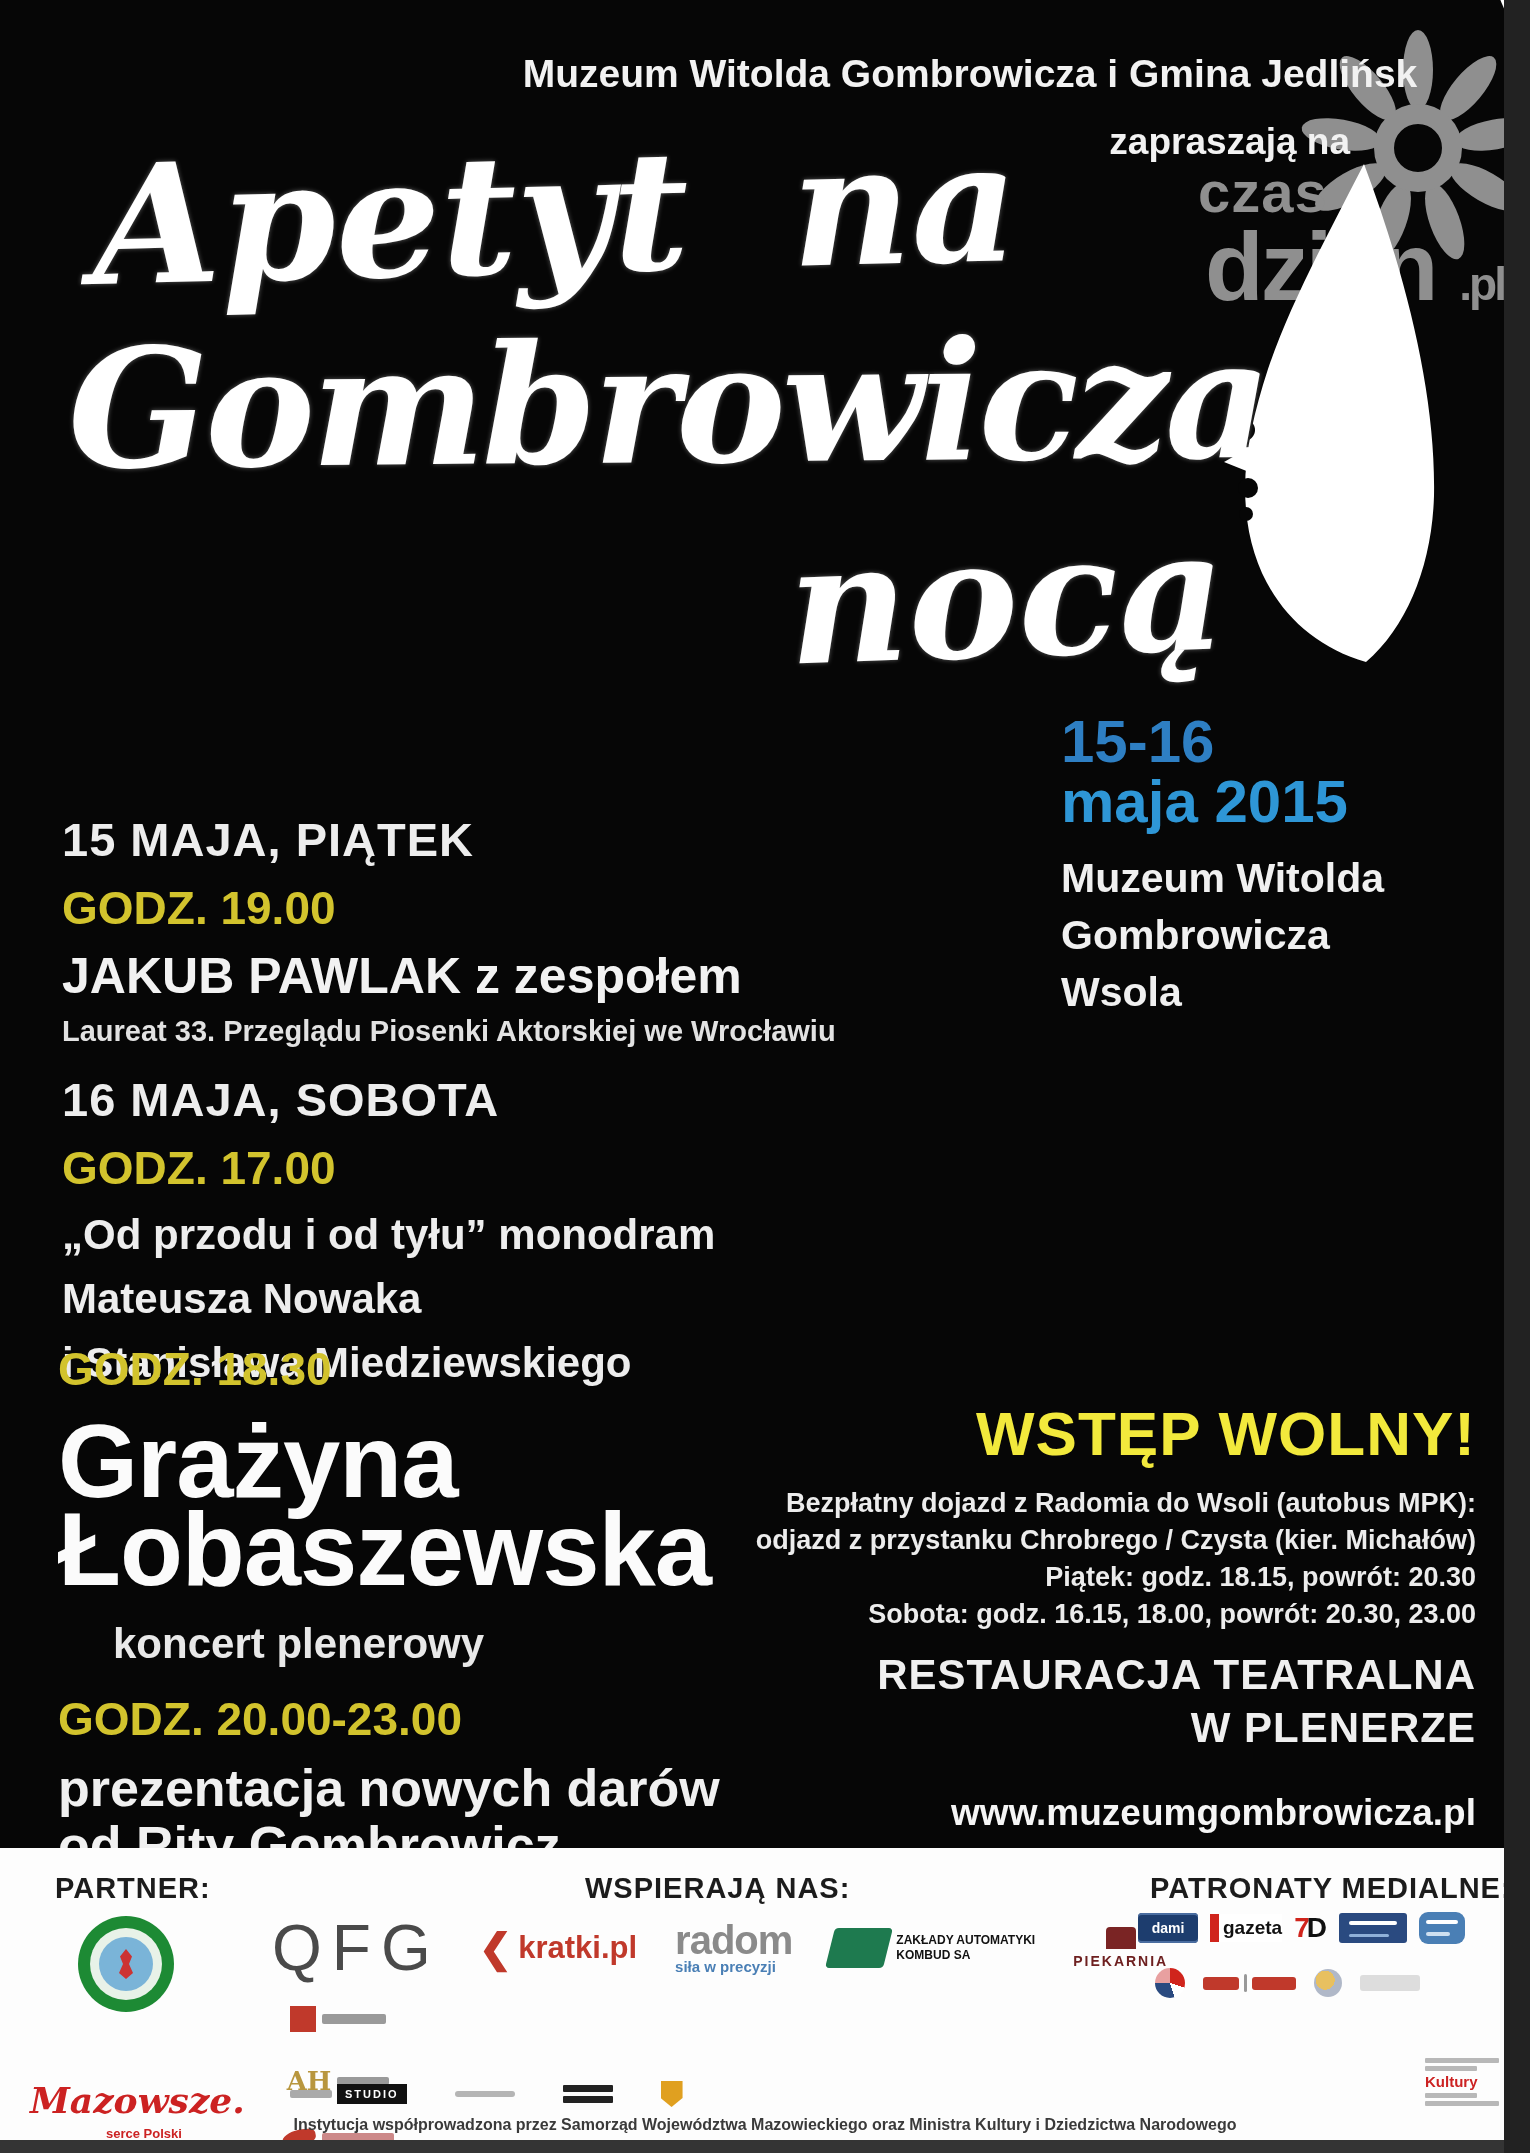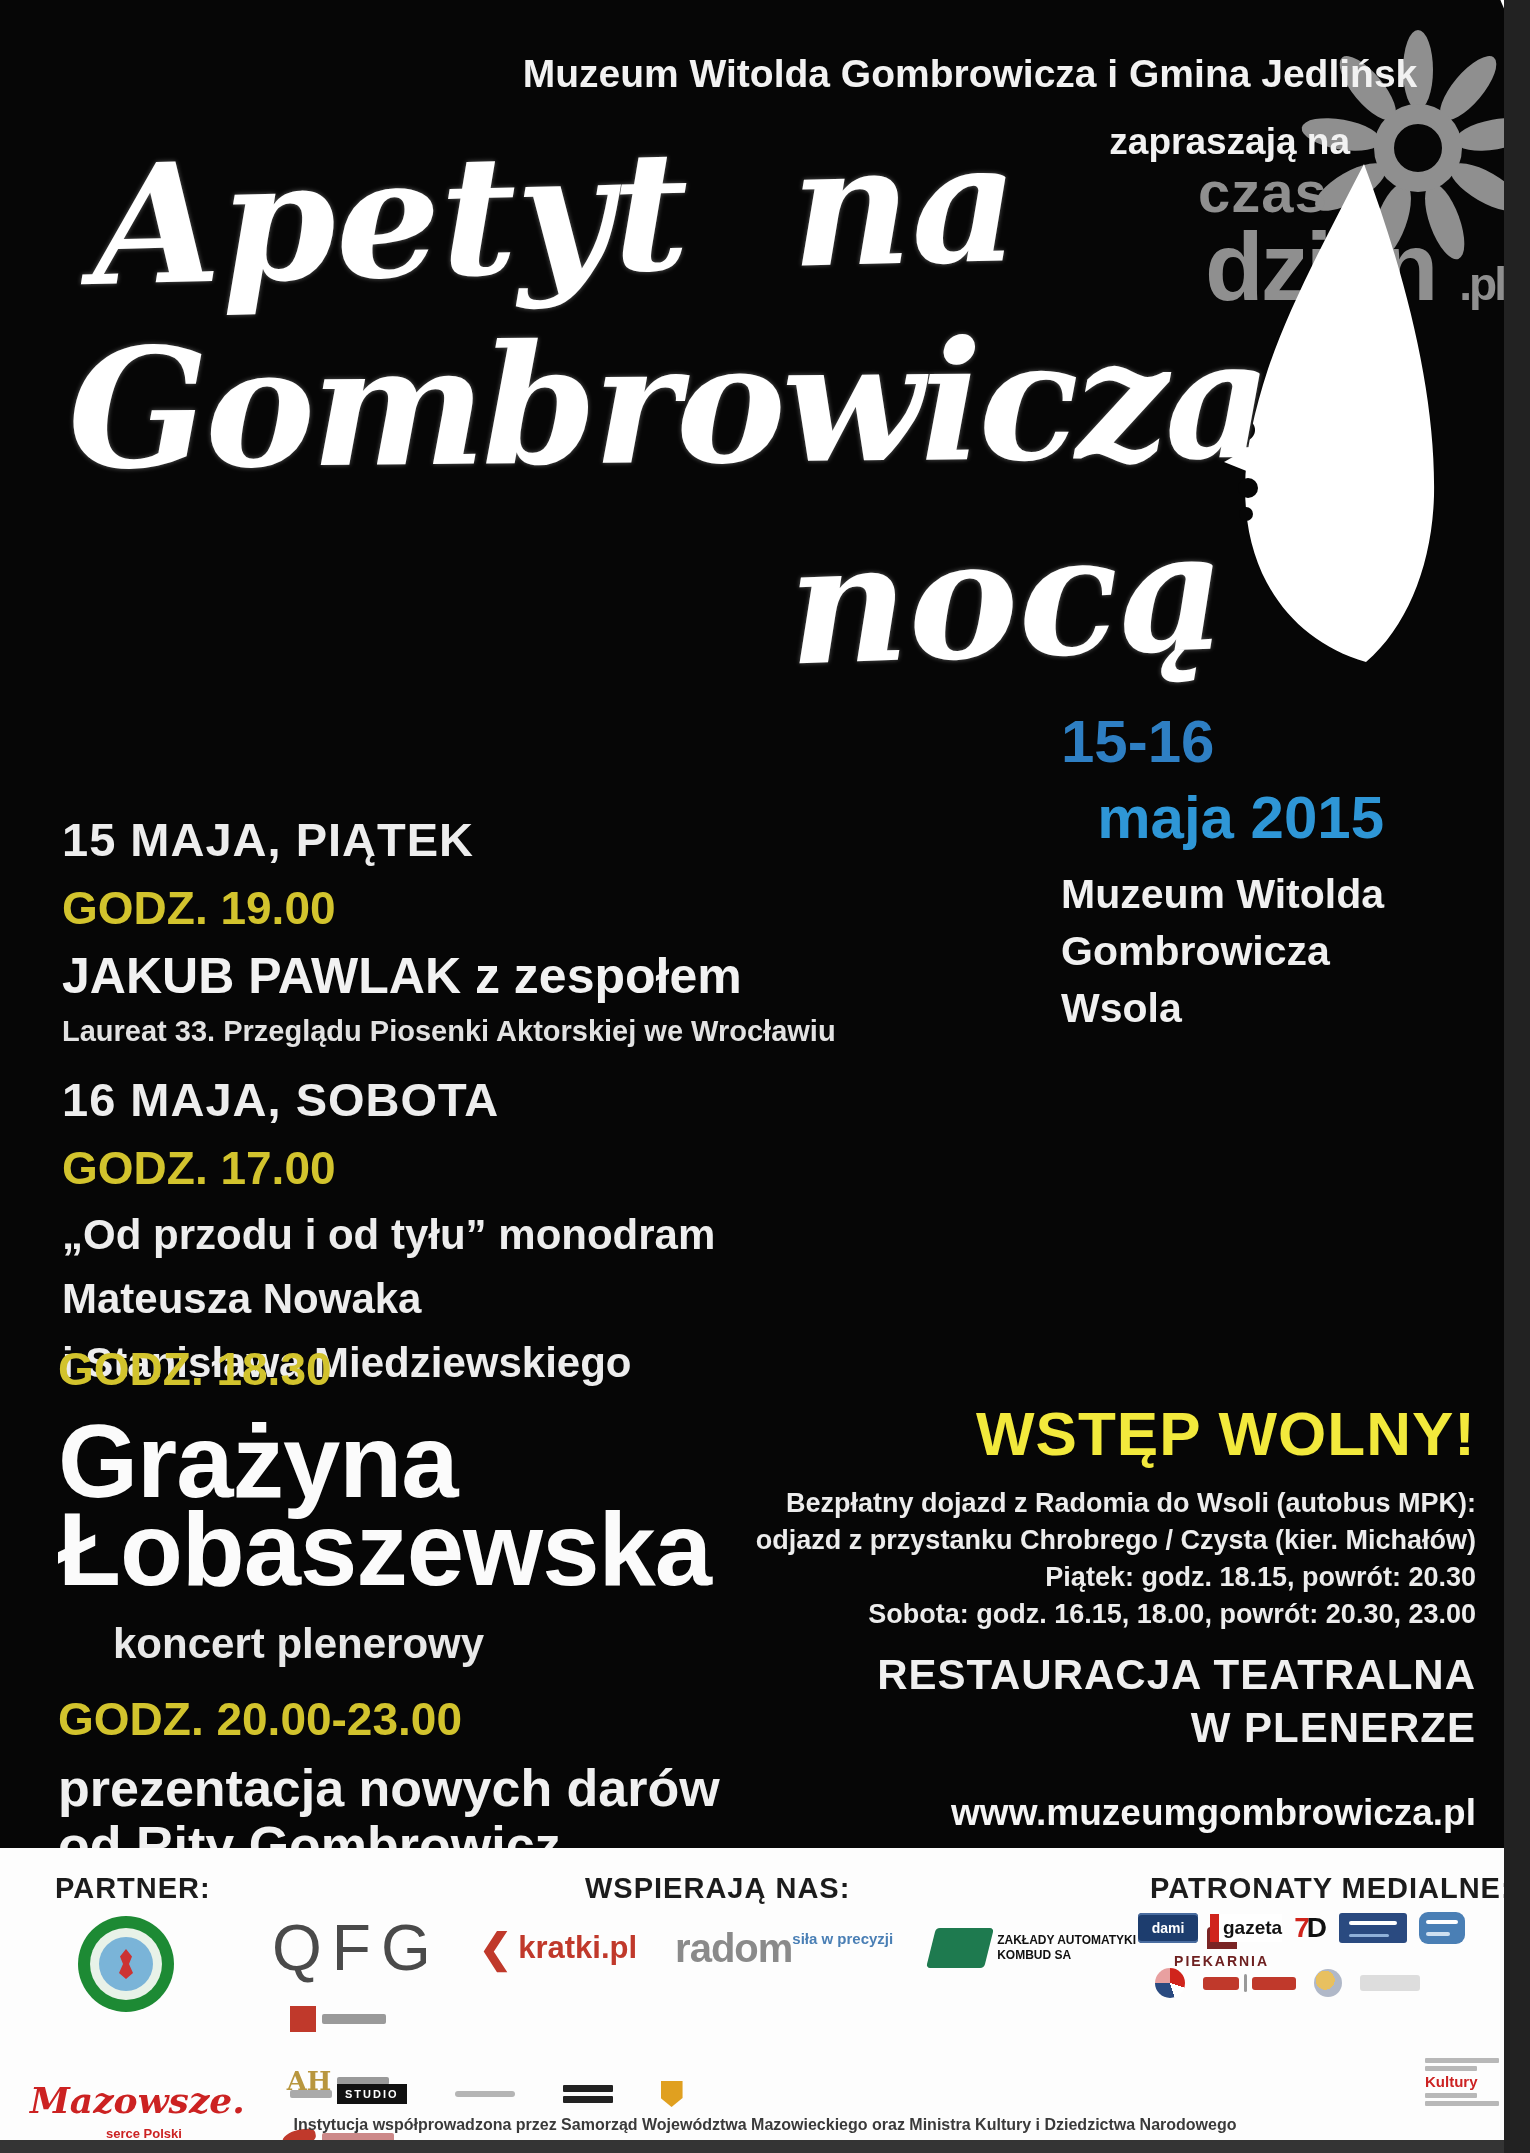--- a/index.html
+++ b/index.html
@@ -28,21 +28,21 @@
     font-size:165px;line-height:1.05;white-space:nowrap;z-index:3;
     text-shadow:0 0 5px rgba(255,255,255,.35);}
   .tl1{top:128px;left:92px;transform:rotate(-1.5deg);word-spacing:45px;}
   .tl2{top:318px;left:68px;transform:rotate(-0.5deg);letter-spacing:-4px;}
   .tl3{top:512px;left:788px;transform:rotate(-2deg);}
   
   .moon{position:absolute;top:162px;left:1168px;z-index:2;}
   
   .dates{position:absolute;top:712px;left:1061px;z-index:4;line-height:1.0;}
   .d1{color:#2e7fc3;font-size:60px;font-weight:bold;}
-  .d2{color:#2e96d6;font-size:60px;font-weight:bold;margin-top:16px;text-align:right;}
+  .d2{color:#2e96d6;font-size:60px;font-weight:bold;margin-top:0;}
   .venue{margin-top:18px;color:#f0f0f0;font-size:41px;font-weight:bold;line-height:57px;}
   
   .blk{position:absolute;left:62px;color:#f0f0f0;z-index:4;}
   .day-head{font-size:47px;font-weight:bold;color:#ededed;letter-spacing:1px;}
   .godz{font-size:46px;font-weight:bold;color:#d2c32d;margin-top:14px;}
   .act{font-size:50px;font-weight:bold;color:#f2f2f2;margin-top:12px;}
   .note{font-size:29px;font-weight:bold;color:#e2e2e2;margin-top:10px;}
   .show-line{font-size:42px;font-weight:bold;color:#ededed;margin-top:16px;}
   .big-name{font-size:103px;font-weight:bold;color:#fbfbfb;line-height:88px;letter-spacing:-1px;}
   .support-row{margin-top:26px;display:flex;align-items:baseline;}
@@ -73,21 +73,21 @@
   .crest .crab{width:20px;height:30px;background:#c33;clip-path:polygon(50% 0,80% 25%,65% 50%,85% 80%,50% 100%,15% 80%,35% 50%,20% 25%);}
   
   .srow{position:absolute;display:flex;align-items:center;}
   .srow1{top:55px;left:272px;gap:38px;height:90px;}
   .srow2{top:158px;left:272px;gap:34px;height:62px;flex-direction:column;}
   .srow3{top:228px;left:290px;gap:48px;height:36px;}
   .qfg{color:#4a4a4a;font-size:64px;font-weight:400;letter-spacing:10px;font-family:"Liberation Sans",sans-serif;}
   .kratki{display:flex;align-items:center;color:#c0392b;font-weight:bold;}
   .kratki .arrow{font-size:40px;margin-right:6px;}
   .kratki .kt{font-size:31px;}
-  .radom{display:flex;flex-direction:row;align-items:flex-start;}
+  .radom{display:flex;flex-direction:column;align-items:flex-start;}
   .radom .rt{color:#8a8a8a;font-size:40px;font-weight:bold;letter-spacing:-1px;line-height:36px;}
   .radom .rs{color:#4a7fb5;font-size:15px;font-weight:bold;}
   .kombud{display:flex;align-items:center;gap:8px;}
   .kombud .kicon{width:58px;height:40px;background:#1e7a4f;transform:skewX(-14deg);border-radius:4px;}
   .kombud .ktxt{display:flex;flex-direction:column;color:#111;font-size:12px;font-weight:bold;line-height:15px;}
   .piekarnia{display:flex;flex-direction:column;align-items:center;}
   .piekarnia .picon{width:30px;height:22px;background:#7a2424;border-radius:4px 4px 0 0;margin-bottom:4px;}
   .piekarnia .ptxt{color:#6e2020;font-size:14px;font-weight:bold;letter-spacing:2px;}
   .chip-bar{background:#9a9a9a;border-radius:2px;}
   .wola{display:flex;align-items:center;gap:6px;}

